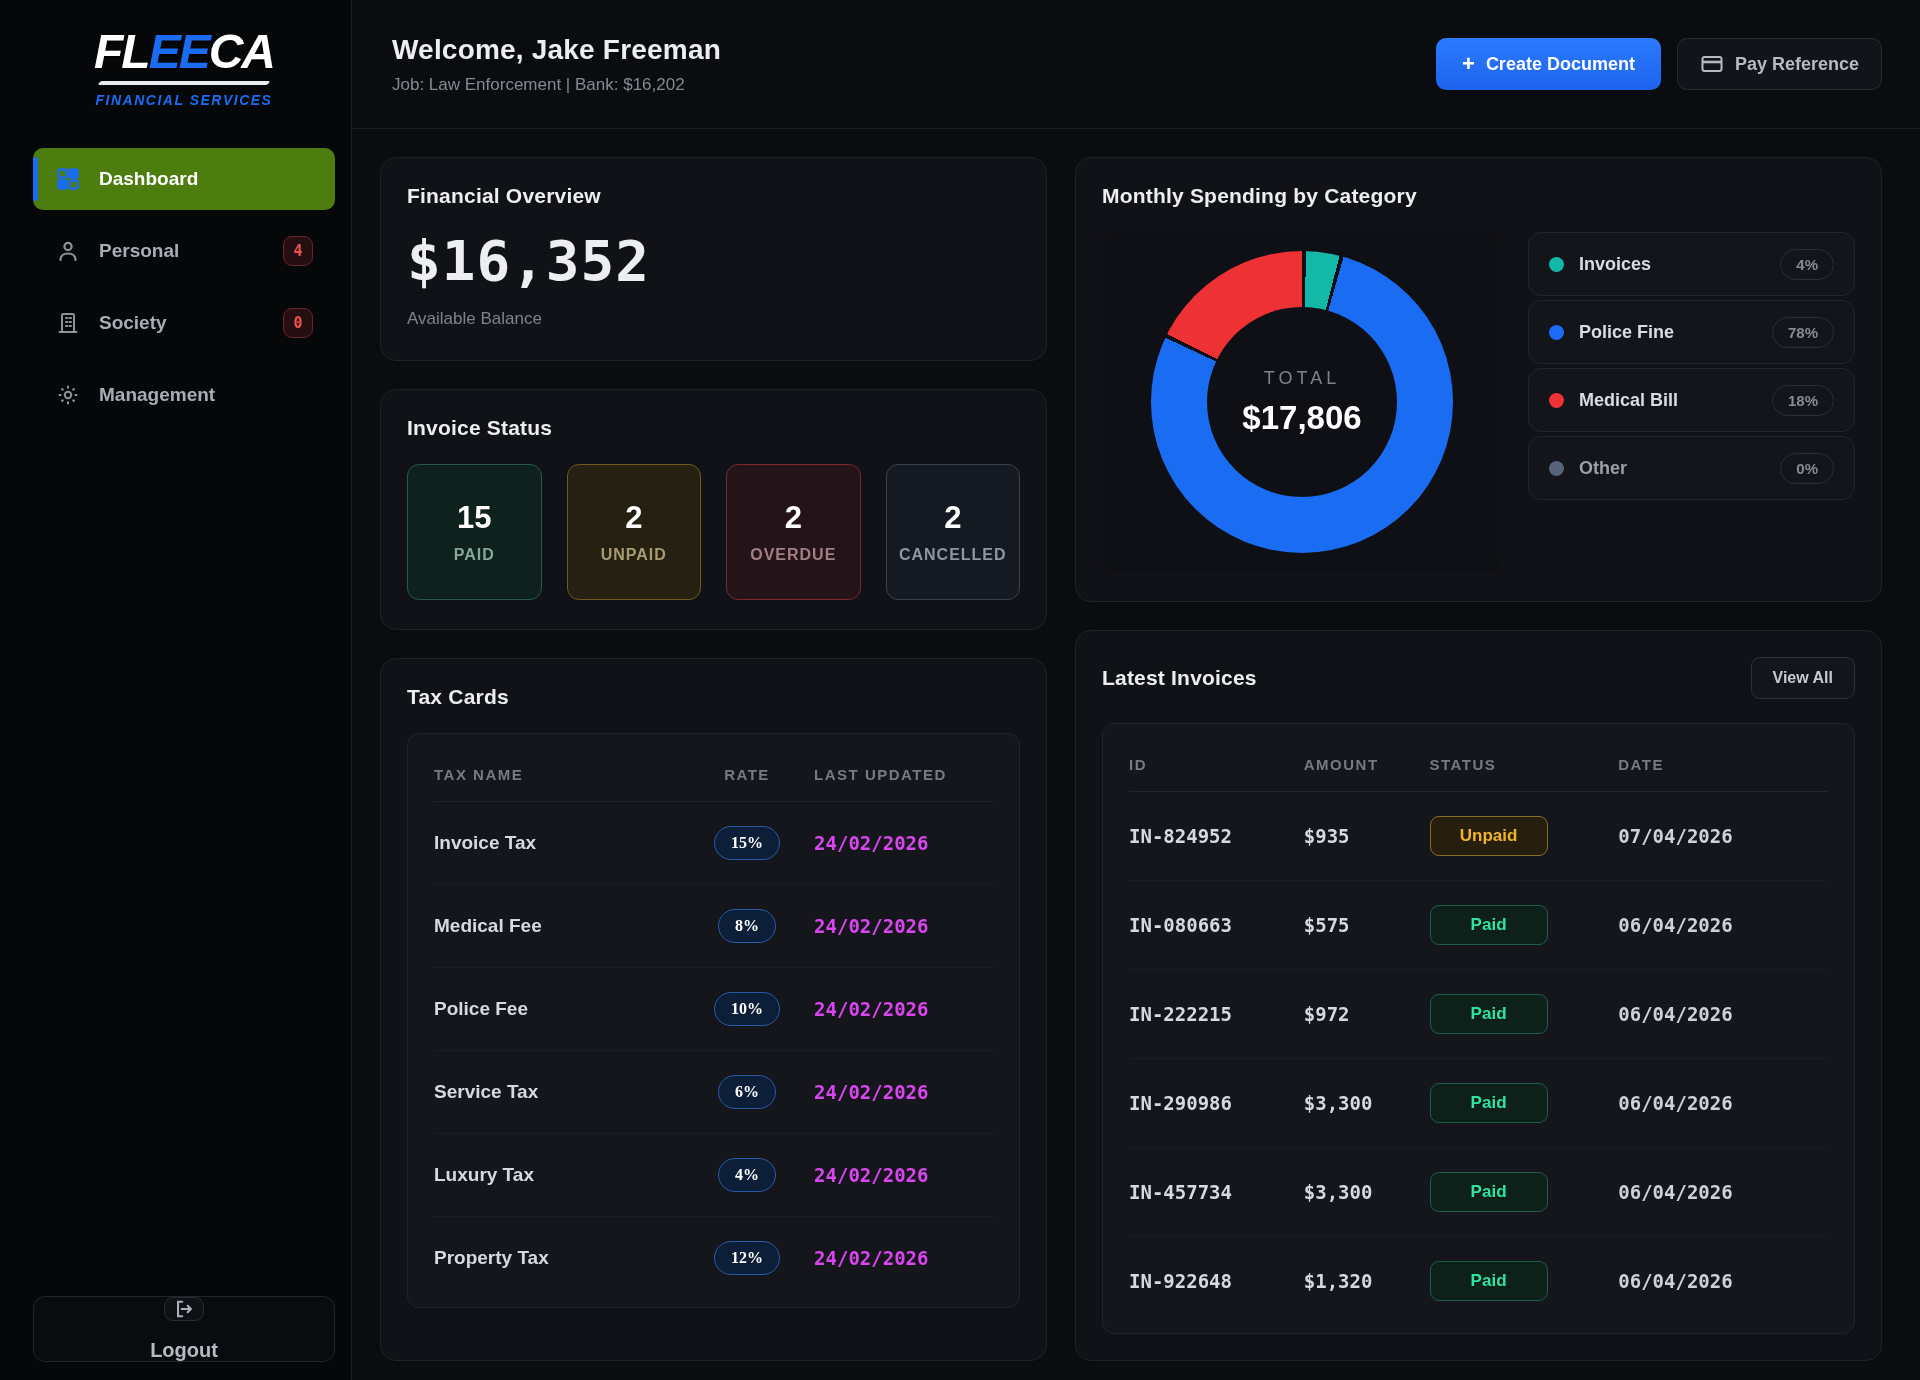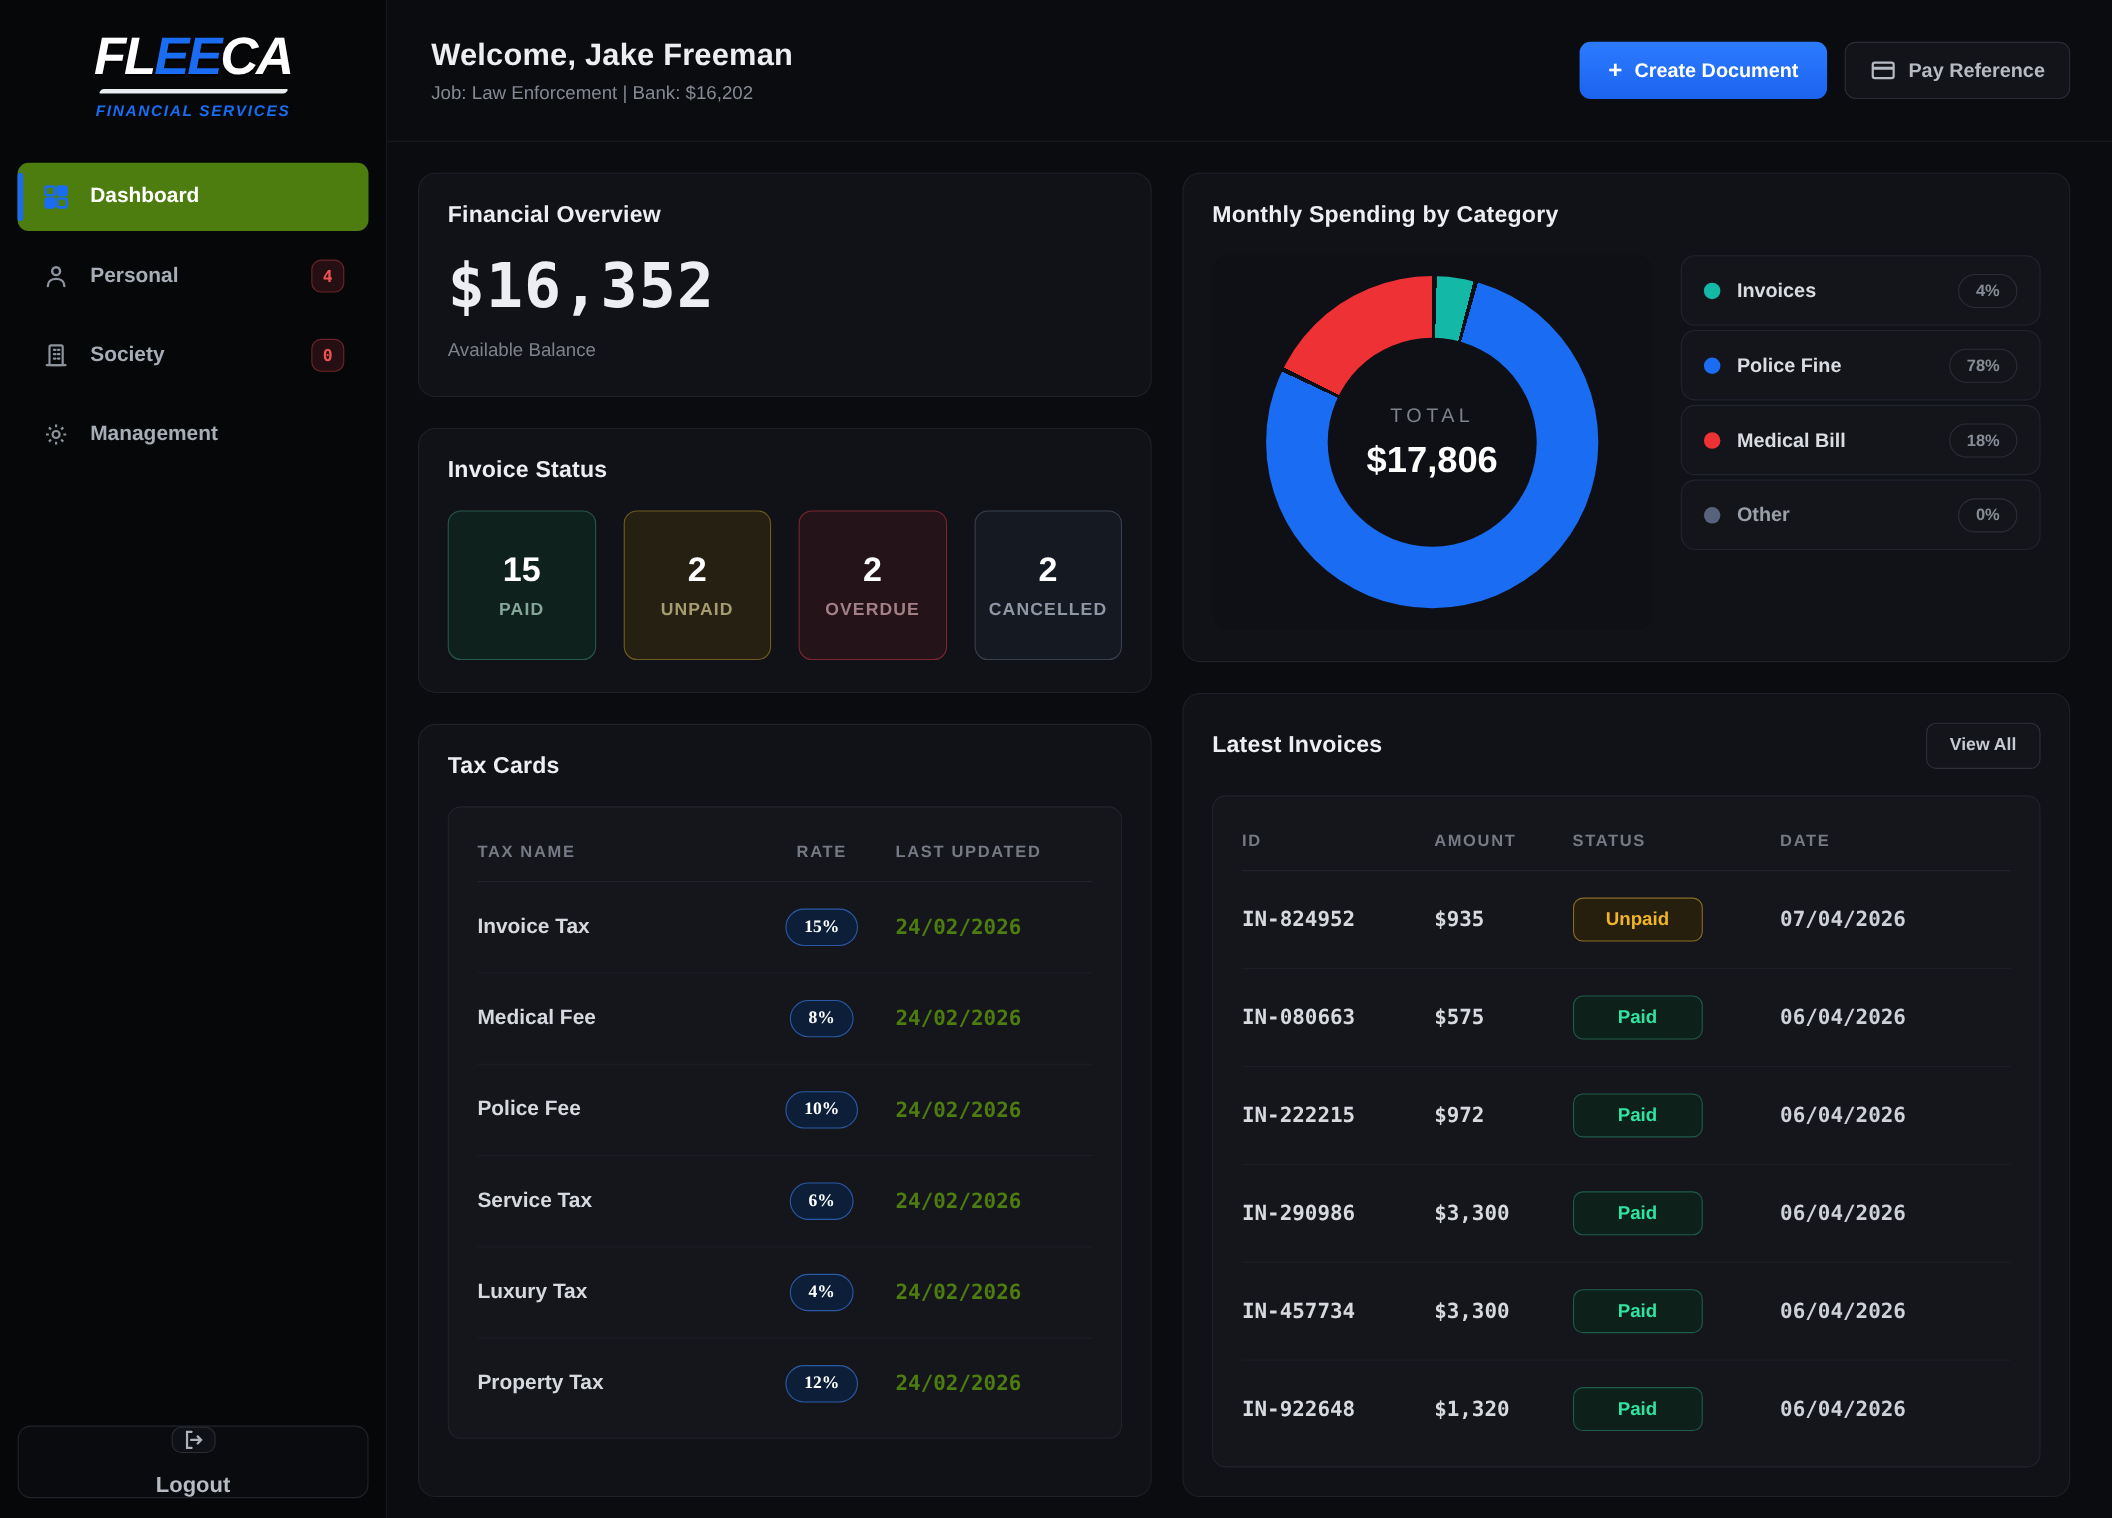--- a/index.html
+++ b/index.html
@@ -8,21 +8,21 @@
     background:#0b0c10;
     color:#eceef1;
     font-family:"Liberation Sans", sans-serif;
     display:flex;
   }
 
   
   .sidebar {
     width:352px; height:100%; background:#060709;
     border-right:1px solid #1b1c22;
-    display:flex; flex-direction:column; flex:none;
+    display:flex; flex-direction:column; flex:none;padding-left:17px;
   }
   .logo { text-align:center; padding:24px 0 26px; }
   .logo-main {
     font-style:italic; font-weight:bold; font-size:48px; letter-spacing:-2px;
     color:#ffffff; text-shadow:0 2px 0 #000;
   }
   .logo-main .lb { color:#1a6df2; }
   .logo-underline { width:170px; height:4px; background:#e9edf2; margin:2px auto 7px; transform:skewX(-35deg); border-radius:2px; }
   .logo-sub { color:#1a6df2; font-style:italic; font-weight:bold; font-size:14px; letter-spacing:1.5px; }
 
@@ -105,21 +105,21 @@
 
   
   .tax-grid { display:grid; grid-template-columns:44% 24% 32%; }
   .tax-name { font-size:19px; font-weight:bold; color:#d6d9de; }
   .rate-col { display:flex; justify-content:center; }
   .rate-pill {
     background:#0d1f38; border:1px solid #2a5aa6; border-radius:999px;
     padding:7px 16px; font-family:Liberation Serif, serif; font-weight:bold;
     font-size:16px; color:#fff;
   }
-  .tax-date { font-family:"DejaVu Sans Mono", monospace; font-weight:bold; font-size:19px; color:#4d7c0f; }
+  .tax-date { font-family:"DejaVu Sans Mono", monospace; font-weight:bold; font-size:19px; color:#d946ef; }
 
   
   .spend-content { display:flex; gap:26px; margin-top:24px; }
   .chart-panel {
     width:400px; height:340px; flex:none; background:#0f1015; border-radius:14px;
     display:flex; align-items:center; justify-content:center;
   }
   .donut { width:302px; height:302px; border-radius:50%; position:relative; }
   .donut-hole {
     position:absolute; inset:56px; background:#0f1015; border-radius:50%;

